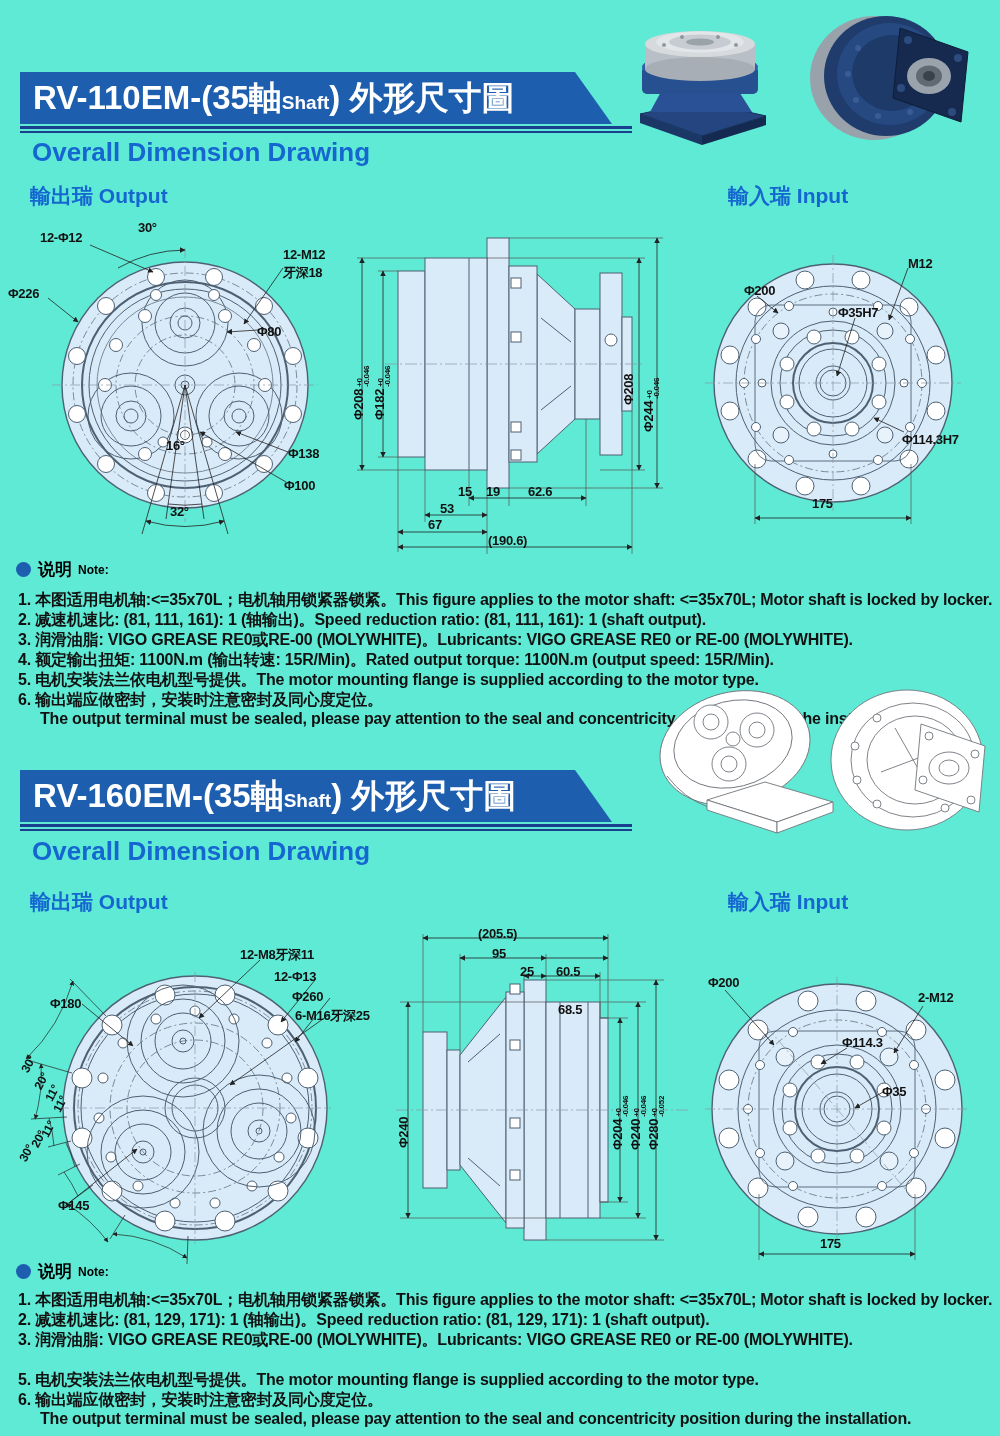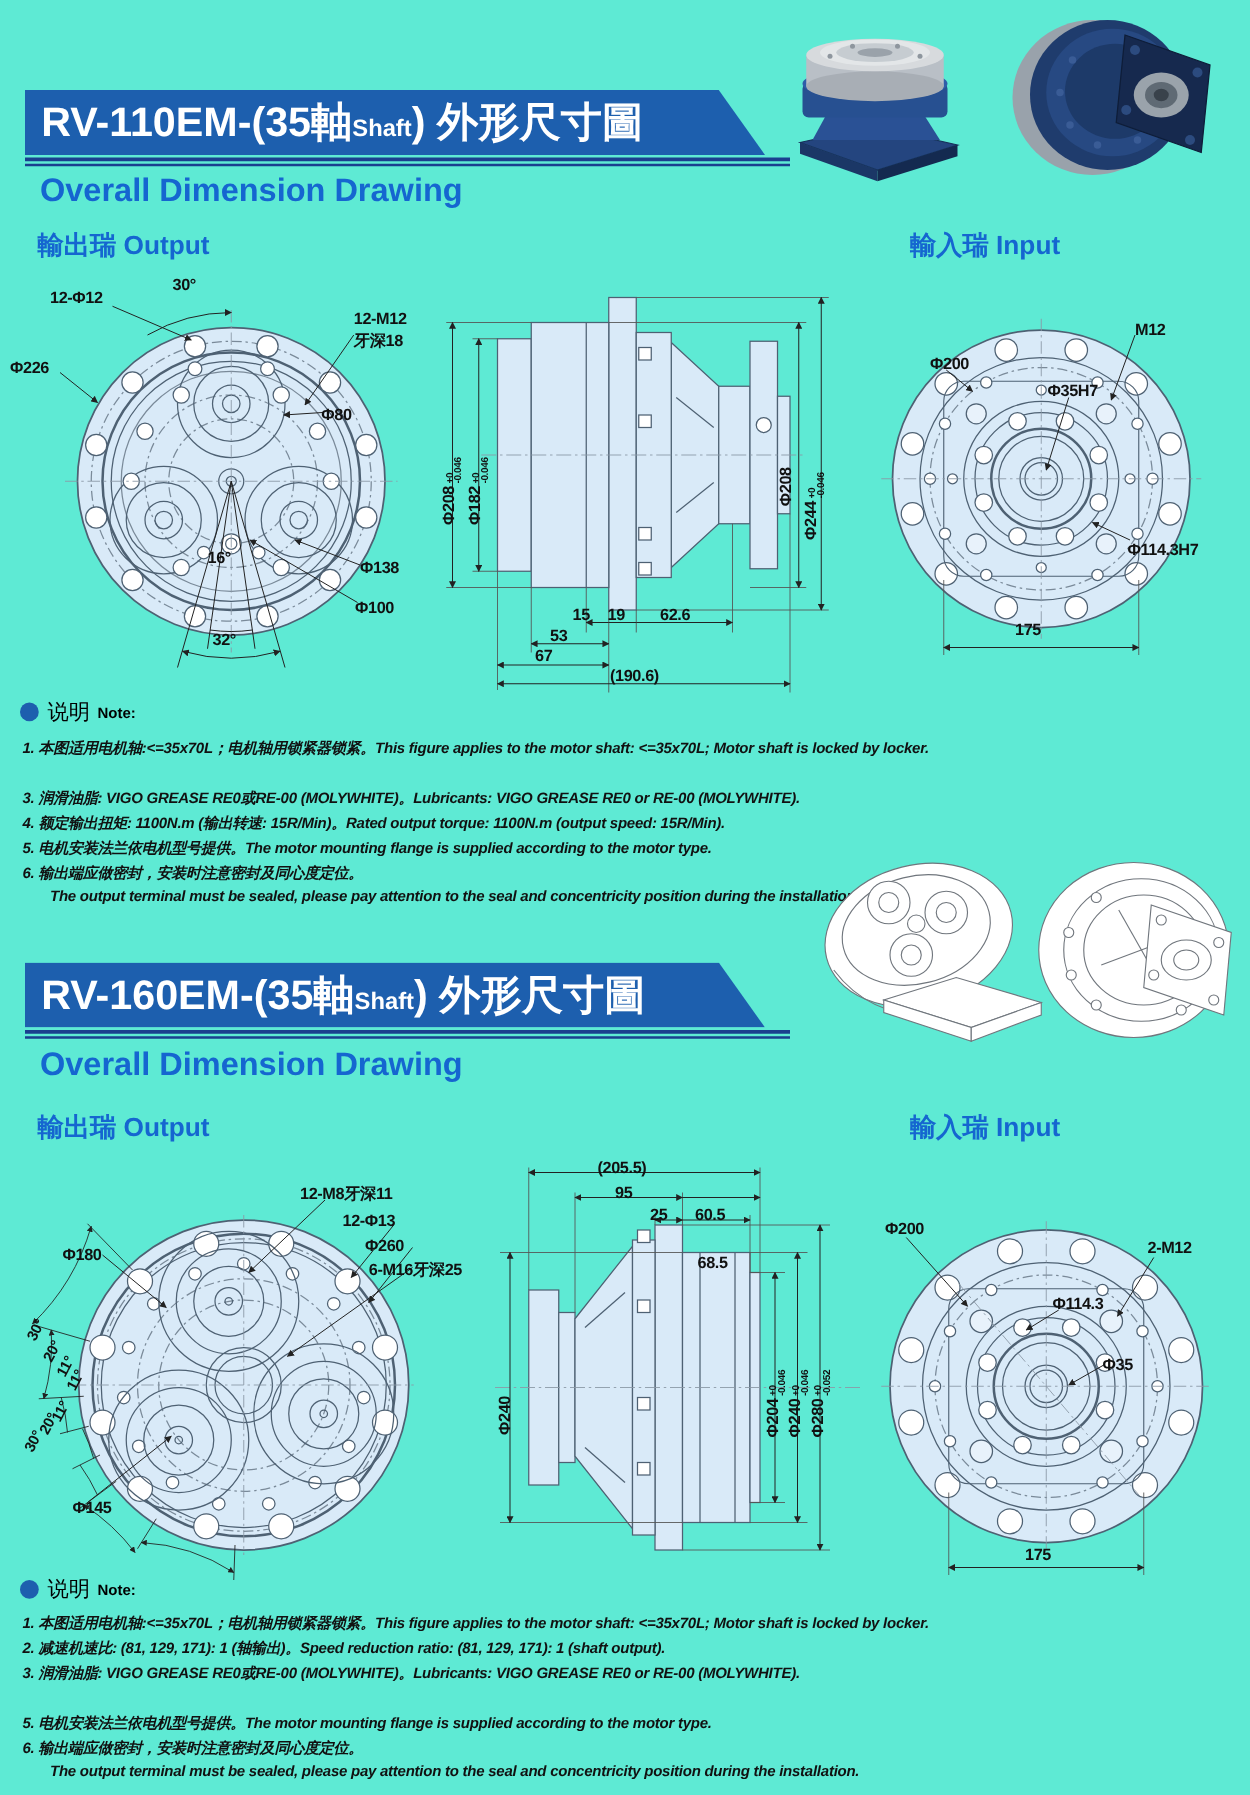--- a/index.html
+++ b/index.html
@@ -13,23 +13,23 @@
         border-bottom:2px solid #1a3f8f;box-sizing:border-box;}
   .subtitle{position:absolute;left:32px;color:#1566d0;font-weight:bold;font-size:26px;white-space:nowrap;}
   .endlab{position:absolute;color:#1566d0;font-weight:bold;font-size:21px;white-space:nowrap;}
   .dim{position:absolute;font-size:13px;font-weight:bold;color:#111;white-space:nowrap;letter-spacing:-0.3px;}
   .dim.rot{transform:rotate(-90deg);transform-origin:left top;}
   .dim.ang{transform:rotate(-62deg);transform-origin:center;font-size:12px;}
   .tol{display:inline-flex;flex-direction:column;font-size:8px;line-height:7px;margin-left:2px;vertical-align:1px;}
   .tol i{font-style:normal;font-weight:bold;}
   .note-head{position:absolute;display:flex;align-items:center;}
   .note-bullet{width:15px;height:15px;border-radius:50%;background:#1d5fae;margin-right:7px;}
-  .note-zh{font-size:17px;font-weight:normal;color:#000;margin-right:6px;}
+  .note-zh{font-size:17px;font-weight:bold;color:#000;margin-right:6px;}
   .note-en{font-size:12px;font-weight:bold;color:#000;}
-  .note-line{position:absolute;font-size:12px;font-weight:bold;color:#111;white-space:nowrap;letter-spacing:-0.2px;font-style:italic;}
+  .note-line{position:absolute;font-size:16px;font-weight:bold;color:#111;white-space:nowrap;letter-spacing:-0.2px;}
   svg{position:absolute;overflow:visible;}
 </style>
 </head>
 <body>
 
 <div id="page">
 
 <svg width="0" height="0">
  <defs>
   <marker id="ar" viewBox="0 0 10 10" refX="9" refY="5" markerWidth="7" markerHeight="7" orient="auto-start-reverse">
@@ -335,20 +335,21 @@
 <span class="dim" style="left:838px;top:305px">Φ35H7</span>
 <span class="dim" style="left:902px;top:432px">Φ114.3H7</span>
 <span class="dim" style="left:812px;top:496px">175</span>
 
 <div class="note-head" style="left:16px;top:558px">
   <span class="note-bullet"></span>
   <span class="note-zh">说明</span>
   <span class="note-en">Note:</span>
 </div>
 <div class="note-line" style="left:18px;top:590px">1. 本图适用电机轴:&lt;=35x70L；电机轴用锁紧器锁紧。This figure applies to the motor shaft: &lt;=35x70L; Motor shaft is locked by locker.</div>
+<div class="note-line" style="left:18px;top:610px">2. 减速机速比: (81, 111, 161): 1 (轴输出)。Speed reduction ratio: (81, 111, 161): 1 (shaft output).</div>
 <div class="note-line" style="left:18px;top:630px">3. 润滑油脂: VIGO GREASE RE0或RE-00 (MOLYWHITE)。Lubricants: VIGO GREASE RE0 or RE-00 (MOLYWHITE).</div>
 <div class="note-line" style="left:18px;top:650px">4. 额定输出扭矩: 1100N.m (输出转速: 15R/Min)。Rated output torque: 1100N.m (output speed: 15R/Min).</div>
 <div class="note-line" style="left:18px;top:670px">5. 电机安装法兰依电机型号提供。The motor mounting flange is supplied according to the motor type.</div>
 <div class="note-line" style="left:18px;top:690px">6. 输出端应做密封，安装时注意密封及同心度定位。</div>
 <div class="note-line" style="left:40px;top:710px">The output terminal must be sealed, please pay attention to the seal and concentricity position during the installation.</div>
 
 <svg style="left:645px;top:688px" width="350" height="158" viewBox="0 0 350 158">
   <g stroke="#70767d" stroke-width="0.9" fill="#fff">
     <g>
       <ellipse cx="90" cy="60" rx="76" ry="56" transform="rotate(-14 90 60)"></ellipse>

